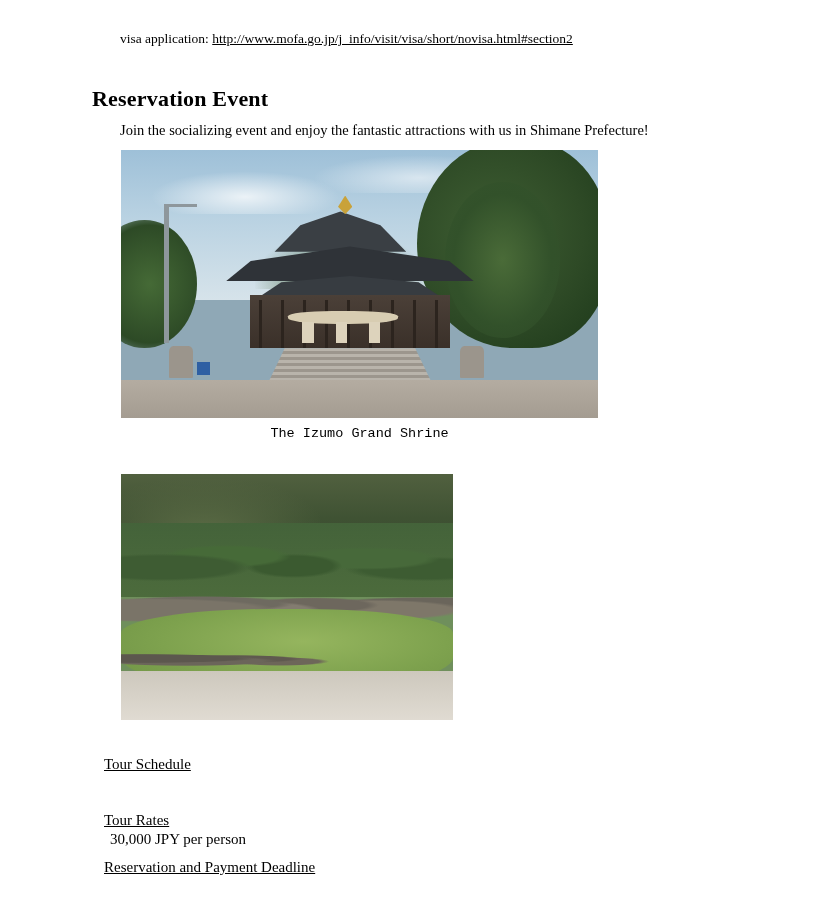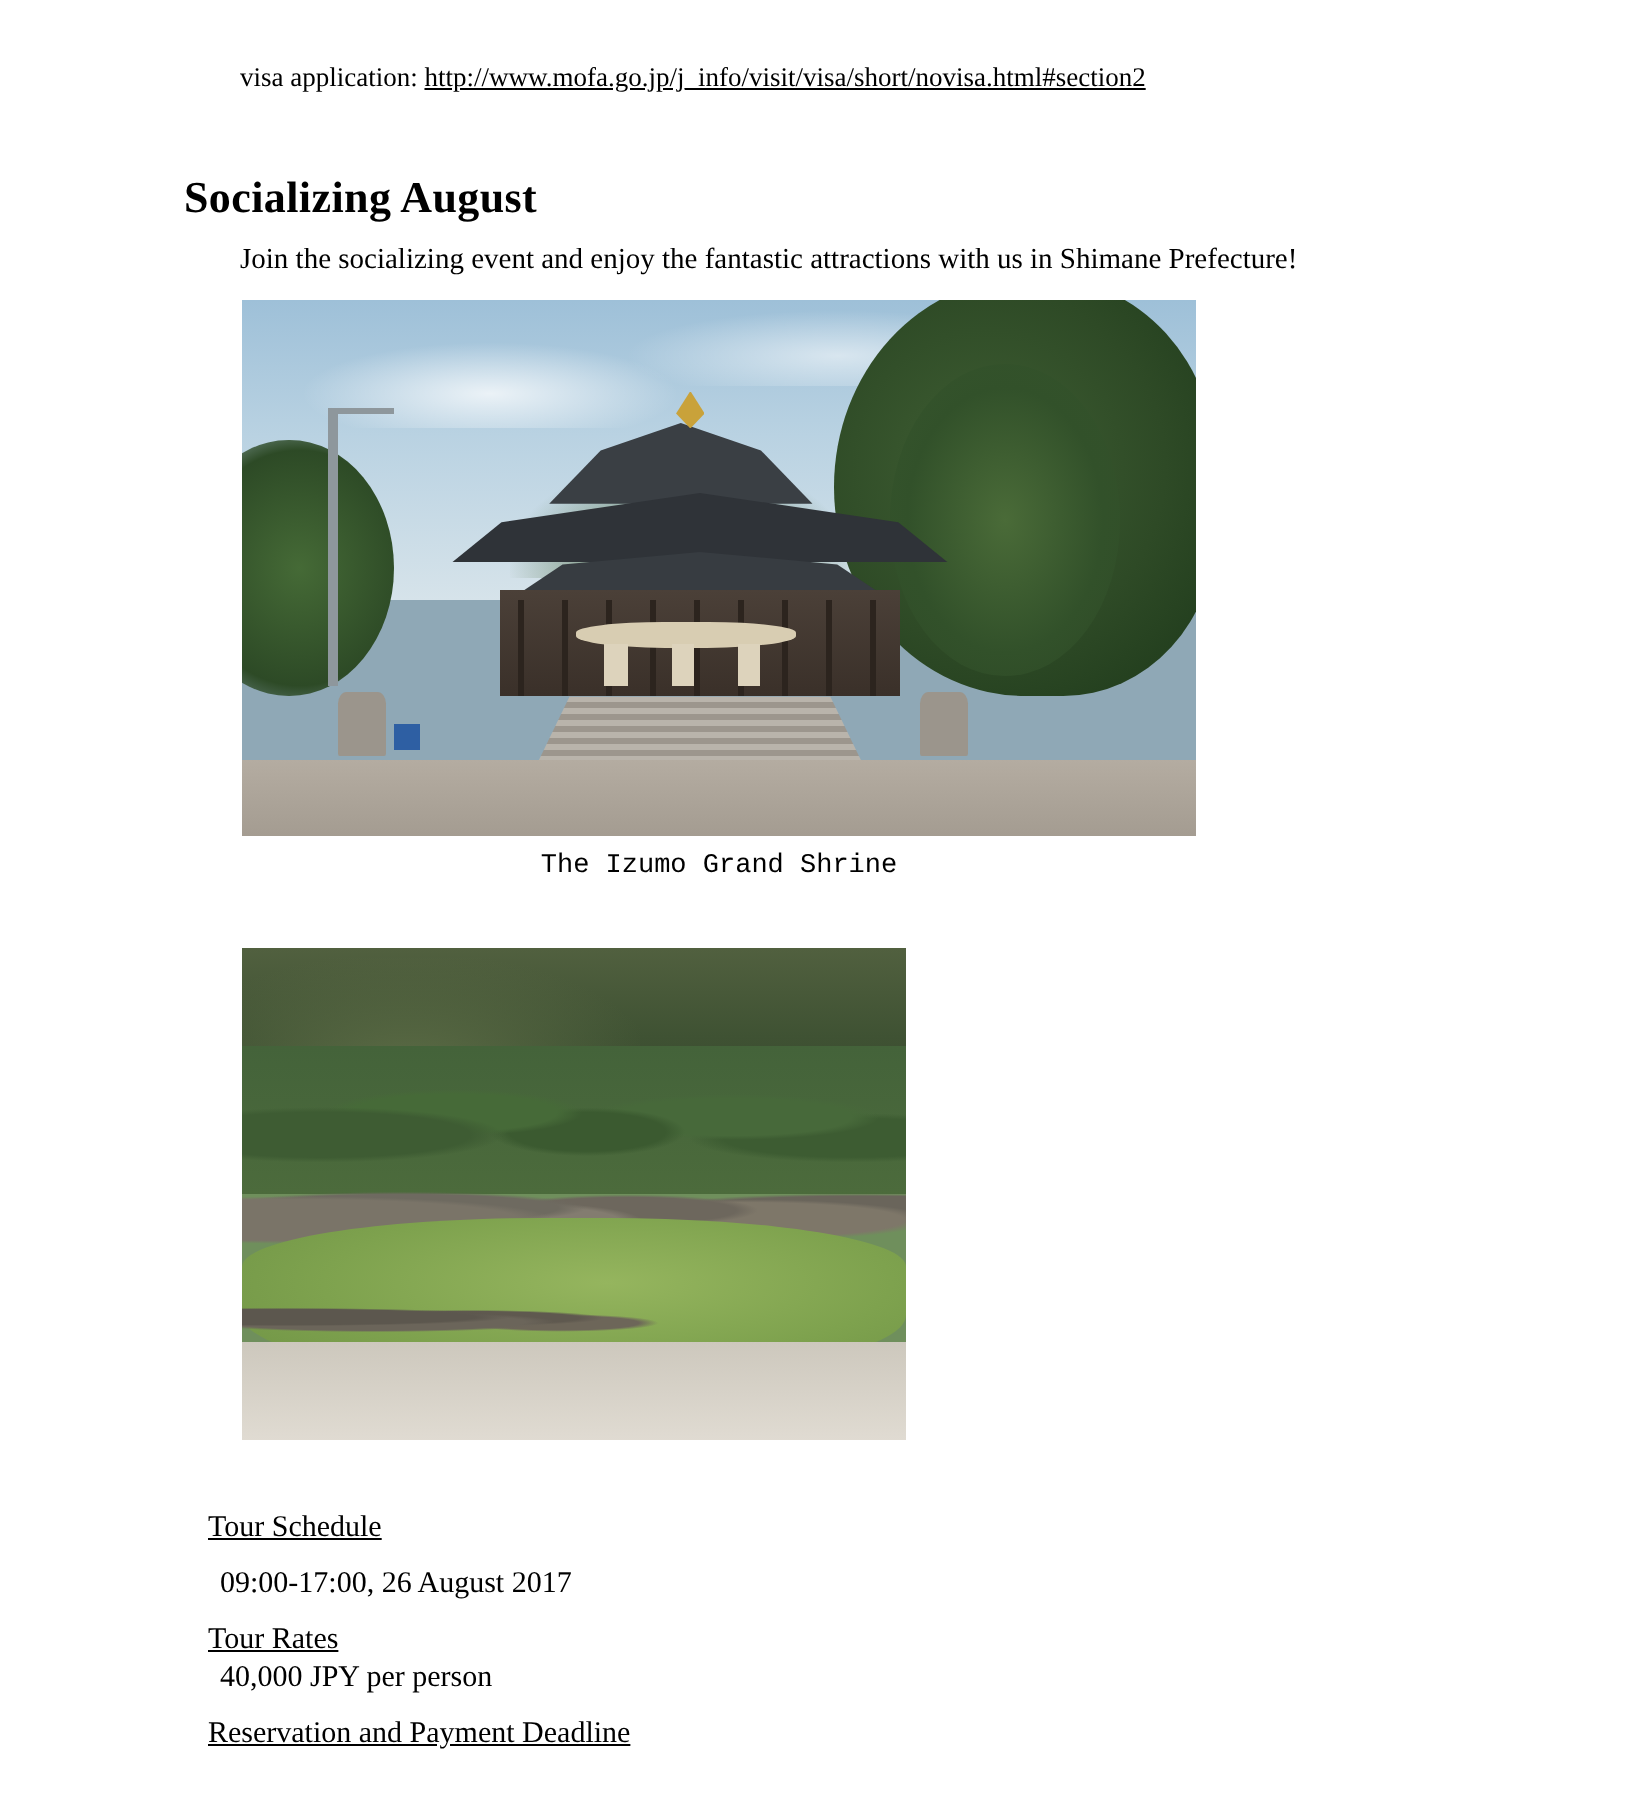--- a/index.html
+++ b/index.html
@@ -263,21 +263,21 @@
 </style>
 </head>
 <body>
 
 <div class="page">
 
   <div class="visa-line">
     <span class="visa-label">visa application: </span><a class="visa-link" href="#">http://www.mofa.go.jp/j_info/visit/visa/short/novisa.html#section2</a><span>&nbsp;</span>
   </div>
 
-  <div class="section-heading">Socializing August</div>
+  <div class="section-heading">Reservation Event</div>
 
   <div class="intro">Join the socializing event and enjoy the fantastic attractions with us in Shimane Prefecture!</div>
 
   <div class="shrine-photo">
     <div class="sky"></div>
     <div class="cloud1"></div>
     <div class="cloud2"></div>
     <div class="hill"></div>
     <div class="tree-right"></div>
     <div class="tree-right2"></div>
@@ -307,20 +307,19 @@
     <div class="gmount2"></div>
     <div class="trees"></div>
     <div class="rocks"></div>
     <div class="lawn"></div>
     <div class="rock-line"></div>
     <div class="gravel"></div>
   </div>
 
 
   <div class="detail-label l1">Tour Schedule</div>
-  <div class="detail-value v1">09:00-17:00, 26 August 2017</div>
 
   <div class="detail-label l2">Tour Rates</div>
-  <div class="detail-value v2">40,000 JPY per person</div>
+  <div class="detail-value v2">30,000 JPY per person</div>
 
   <div class="detail-label l3">Reservation and Payment Deadline</div>
 
 </div>
 
 </body></html>

